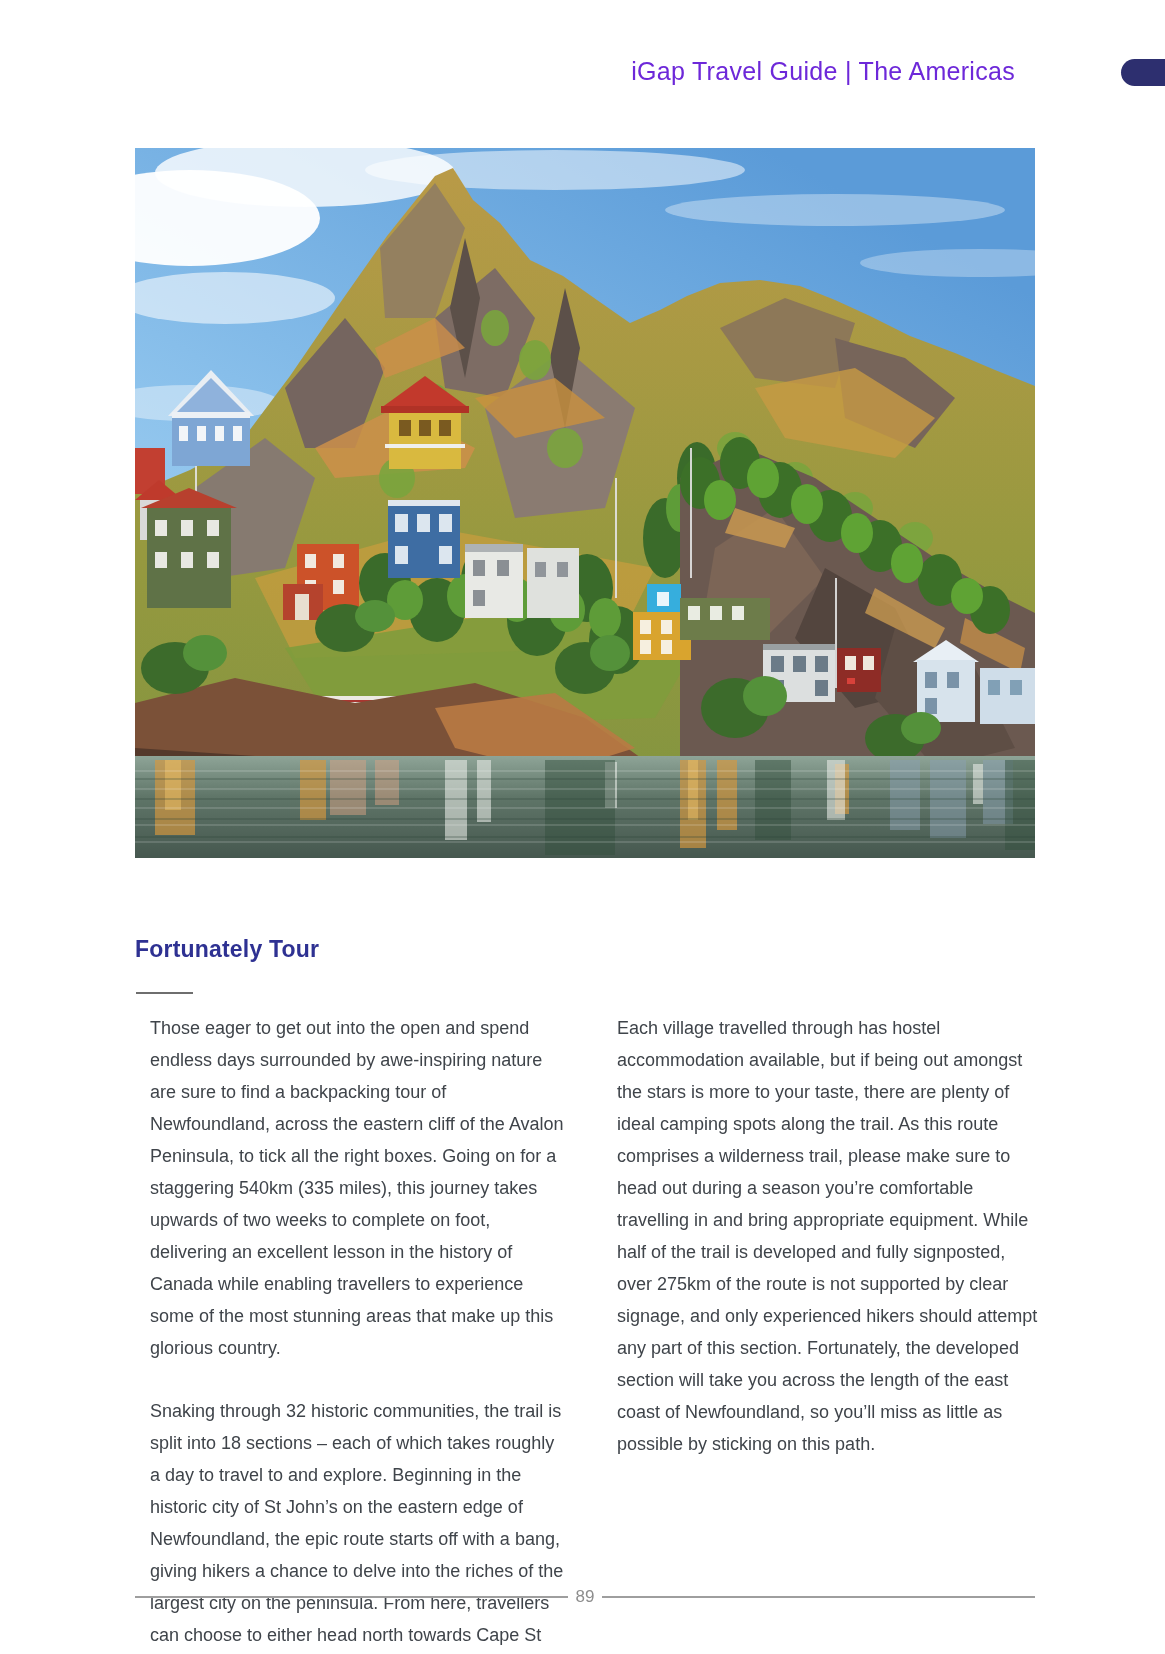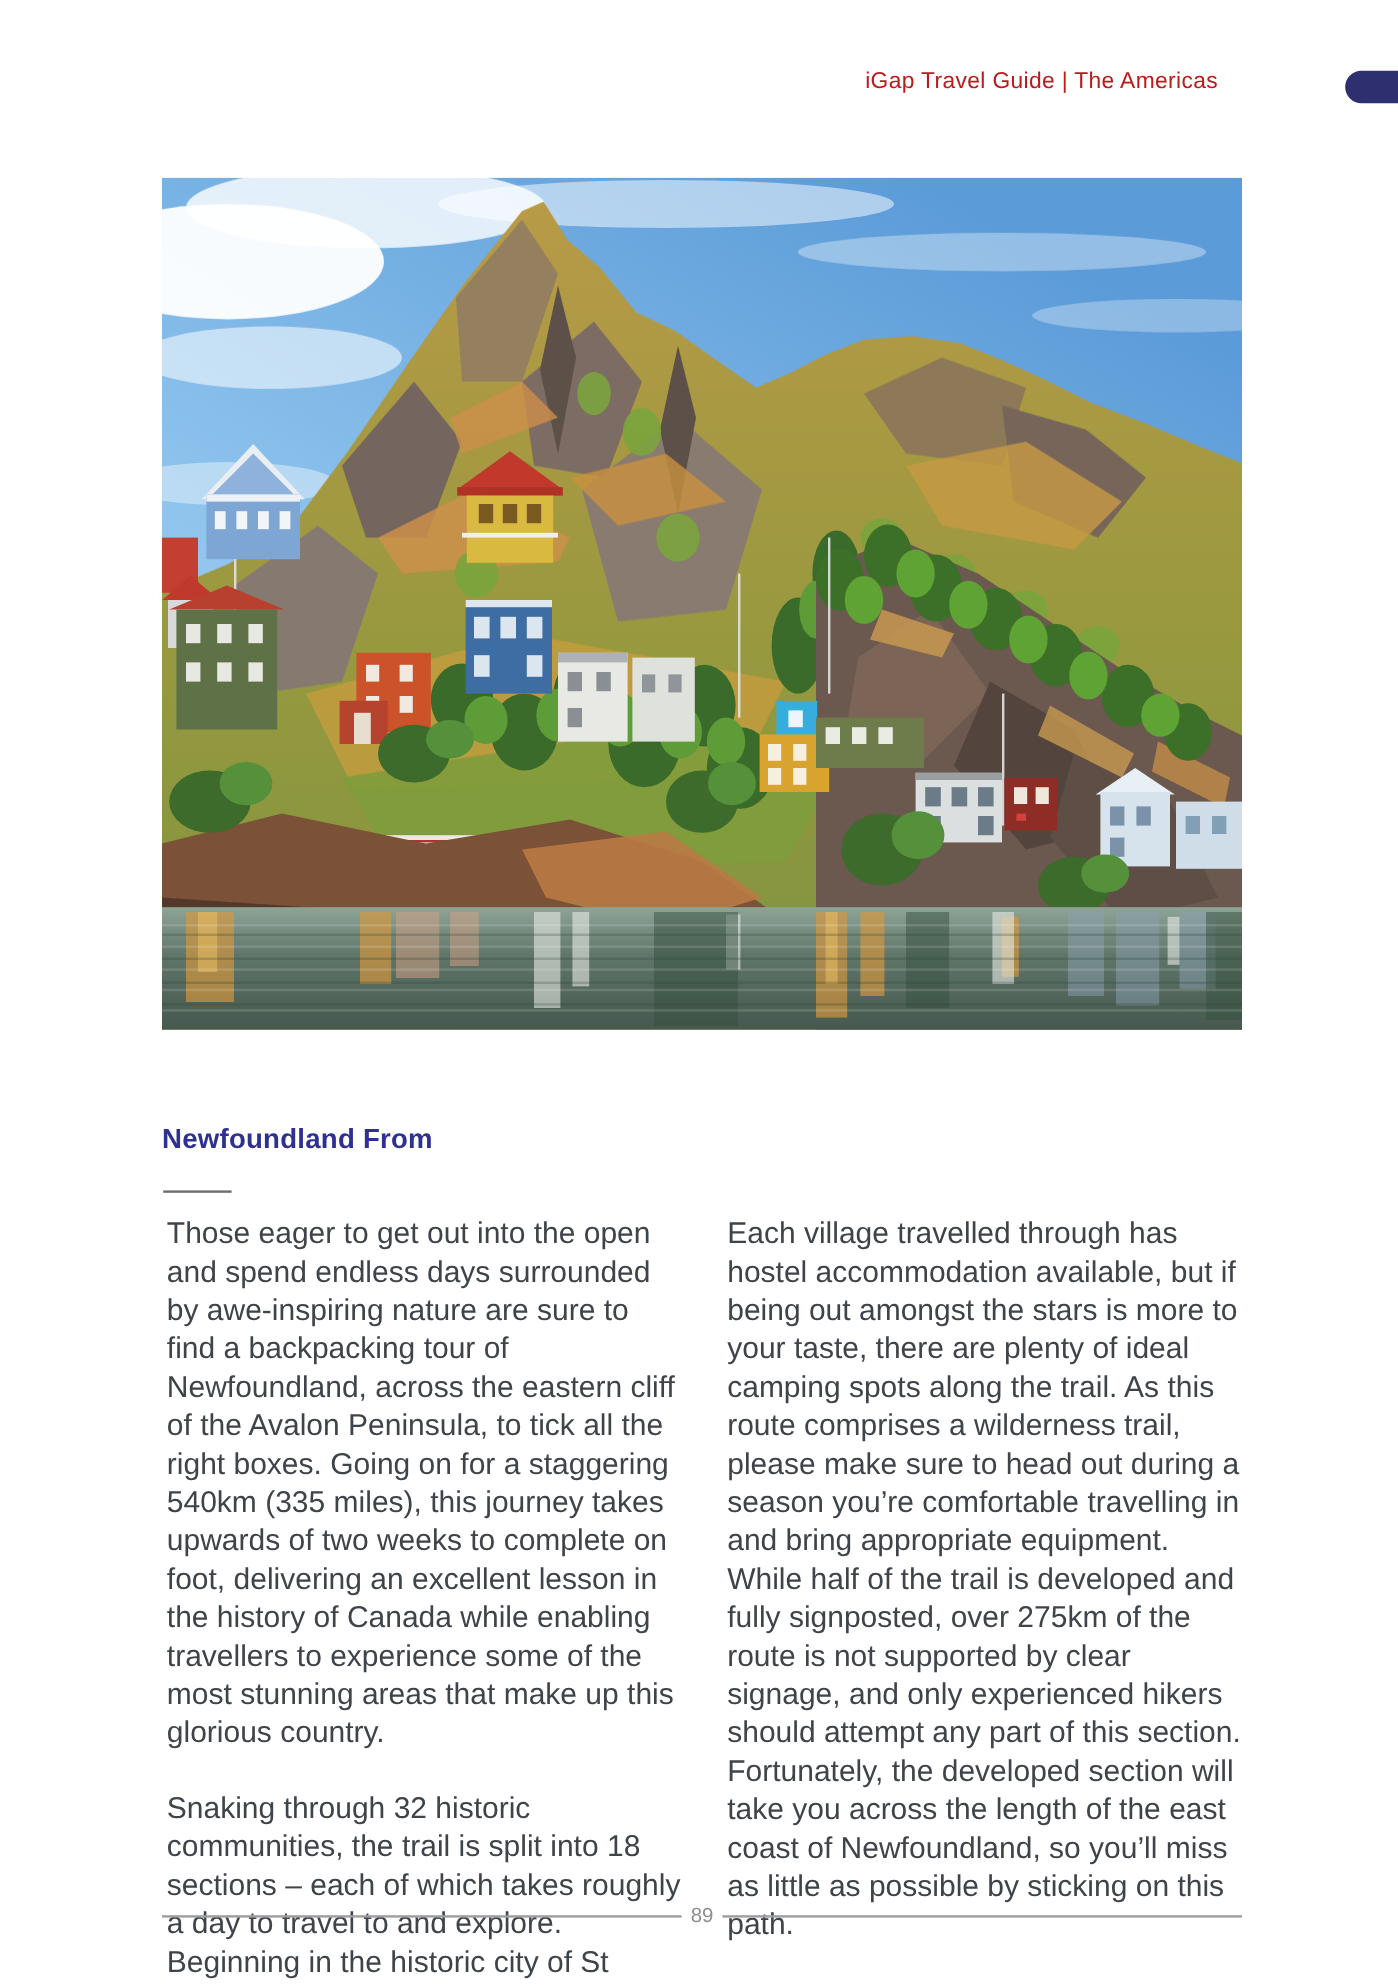--- a/index.html
+++ b/index.html
@@ -1,31 +1,31 @@
 <!DOCTYPE html>
 <html><head>
 <meta charset="utf-8">
 <style>
   html,body{margin:0;padding:0;background:#ffffff;}
   body{width:1165px;height:1654px;position:relative;font-family:"Liberation Sans",sans-serif;overflow:hidden;}
 
-  .header-title{position:absolute;top:57px;right:150px;font-size:19px;color:#b91c1c;letter-spacing:.3px;}
+  .header-title{position:absolute;top:57px;right:150px;font-size:25px;color:#6d28d9;letter-spacing:.3px;}
   .header-pill{position:absolute;top:59px;right:0;width:44px;height:27px;background:#2d2f6f;border-radius:14px 0 0 14px;}
 
   .hero{position:absolute;left:135px;top:148px;width:900px;height:710px;margin:0;overflow:hidden;}
   .hero svg{display:block;}
 
   .section-title{position:absolute;left:135px;top:936px;margin:0;font-size:23px;font-weight:bold;color:#2e3192;letter-spacing:.2px;}
   .title-rule{position:absolute;left:136px;top:992px;width:57px;height:2px;background:#6e6e6e;}
 
   .columns{position:absolute;left:135px;top:1012px;width:905px;display:flex;gap:33px;}
   .col{box-sizing:border-box;}
   .col-left{width:434px;}
   .col-right{width:438px;}
-  .col p{margin:0 0 31px 4px;font-size:25px;line-height:32px;color:#3f444a;}
+  .col p{margin:0 0 31px 15px;font-size:18px;line-height:32px;color:#3f444a;}
 
   .page-footer{position:absolute;left:135px;top:1588px;width:900px;display:flex;align-items:center;gap:8px;}
   .fline{flex:1;height:2px;background:#9e9e9e;}
   .pageno{font-size:17px;color:#8d8d8d;line-height:1;}
 </style>
 </head>
 <body>
 
 <div class="header-title">iGap Travel Guide | The Americas</div>
 <div class="header-pill"></div>
@@ -357,21 +357,21 @@
       <g fill="#2c4438" opacity=".25">
           <rect x="0" y="630" width="900" height="2"></rect>
           <rect x="0" y="650" width="900" height="2"></rect>
           <rect x="0" y="670" width="900" height="2"></rect>
           <rect x="0" y="688" width="900" height="2"></rect>
         </g>
     </g>
   </svg>
 </figure>
 
-<h2 class="section-title">Newfoundland From</h2>
+<h2 class="section-title">Fortunately Tour</h2>
 <div class="title-rule"></div>
 
 <div class="columns">
   <div class="col col-left">
     <p>Those eager to get out into the open and spend endless days surrounded by awe-inspiring nature are sure to find a backpacking tour of Newfoundland, across the eastern cliff of the Avalon Peninsula, to tick all the right boxes. Going on for a staggering 540km (335 miles), this journey takes upwards of two weeks to complete on foot, delivering an excellent lesson in the history of Canada while enabling travellers to experience some of the most stunning areas that make up this glorious country.</p>
     <p>Snaking through 32 historic communities, the trail is split into 18 sections – each of which takes roughly a day to travel to and explore. Beginning in the historic city of St John’s on the eastern edge of Newfoundland, the epic route starts off with a bang, giving hikers a chance to delve into the riches of the largest city on the peninsula. From here, travellers can choose to either head north towards Cape St Francis</p>
   </div>
   <div class="col col-right">
     <p>Each village travelled through has hostel accommodation available, but if being out amongst the stars is more to your taste, there are plenty of ideal camping spots along the trail. As this route comprises a wilderness trail, please make sure to head out during a season you’re comfortable travelling in and bring appropriate equipment. While half of the trail is developed and fully signposted, over 275km of the route is not supported by clear signage, and only experienced hikers should attempt any part of this section. Fortunately, the developed section will take you across the length of the east coast of Newfoundland, so you’ll miss as little as possible by sticking on this path.</p>
   </div>

